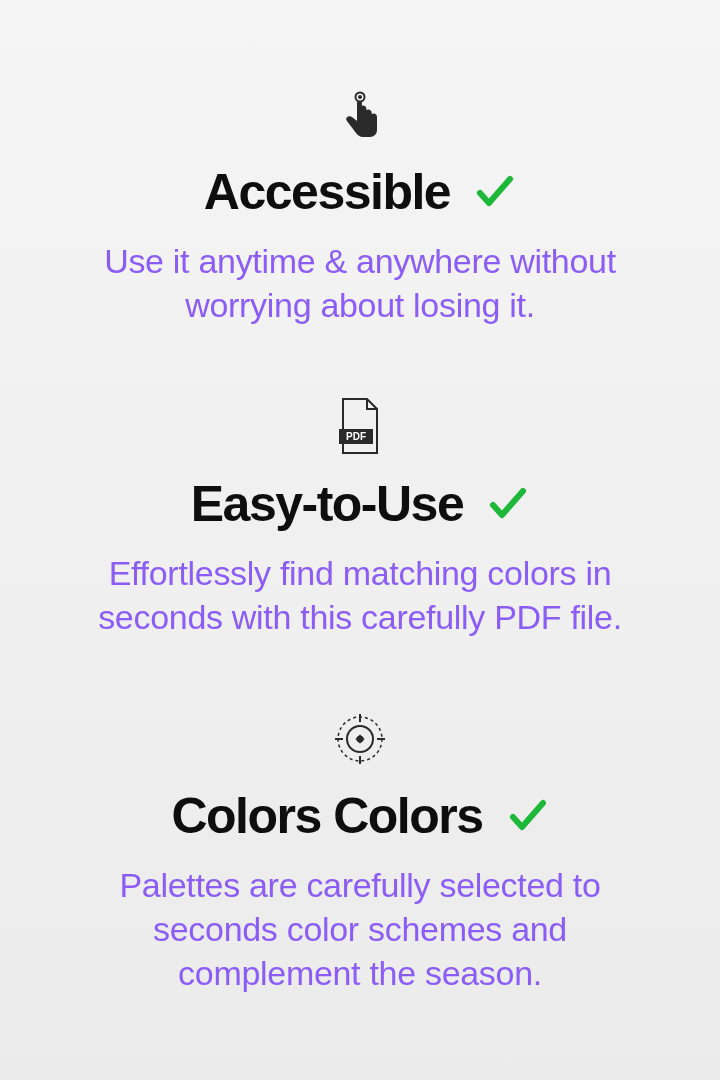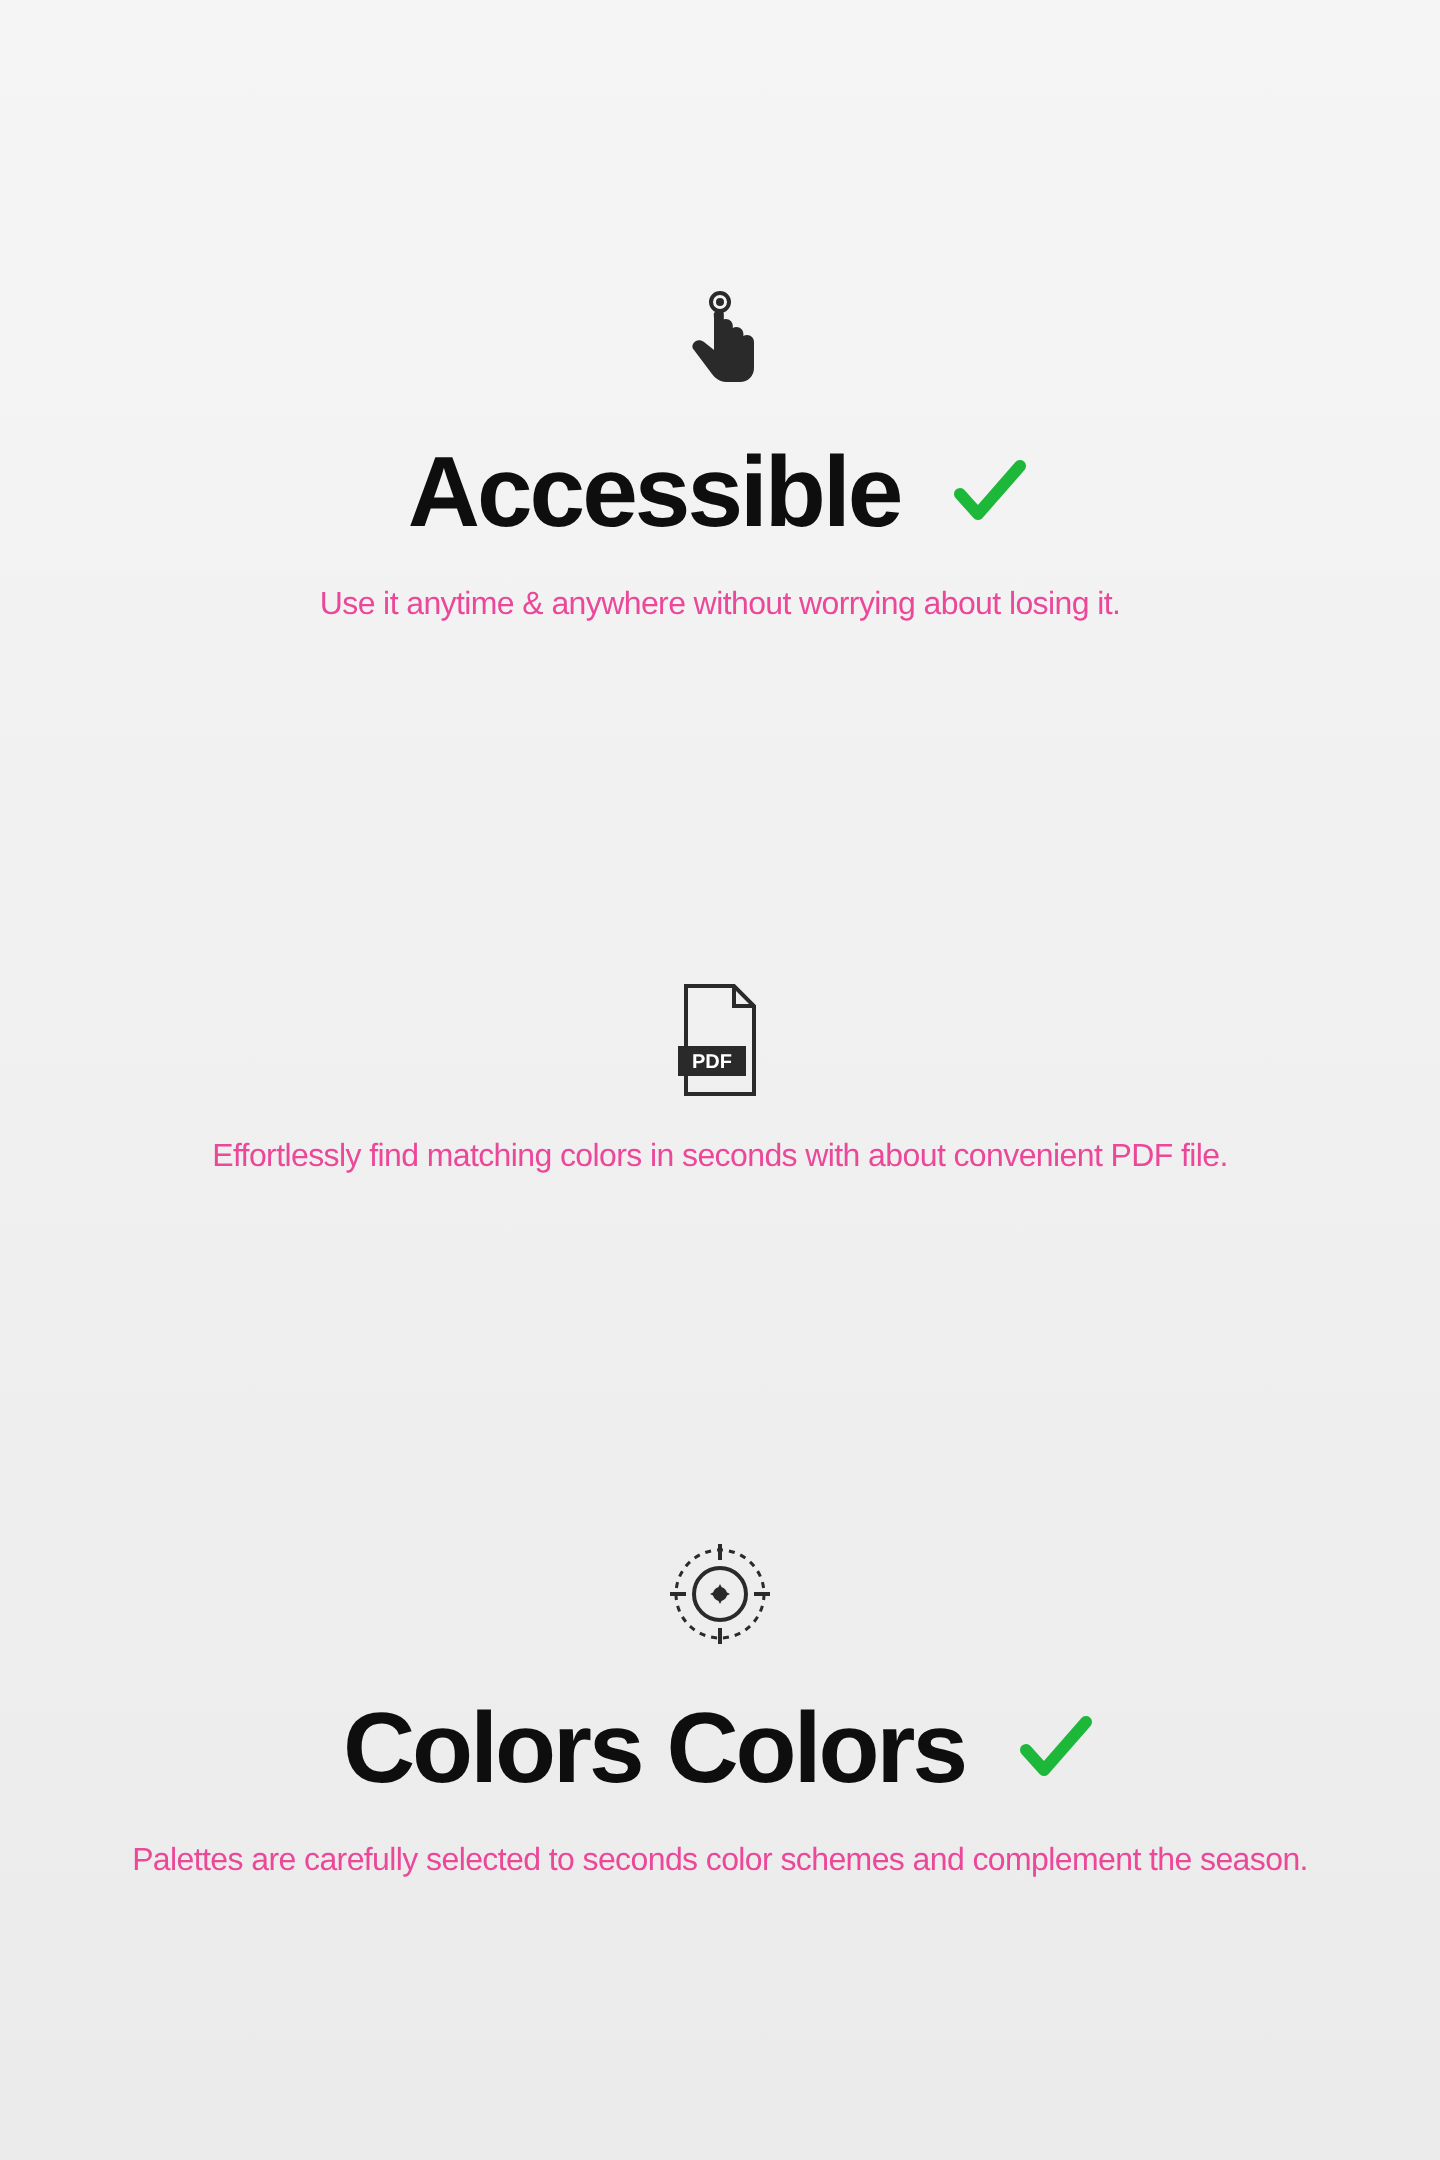--- a/index.html
+++ b/index.html
@@ -41,23 +41,23 @@
       font-size: 50px;
       font-weight: 800;
       color: #0e0e0e;
       letter-spacing: -1.5px;
     }
     .checkmark {
       width: 42px;
       height: 42px;
     }
     .description {
-      font-size: 16px;
+      font-size: 34px;
       font-weight: 400;
-      color: #ec4899;
+      color: #8b5cf6;
       line-height: 1.3;
       max-width: 600px;
       letter-spacing: -0.3px;
     }
   </style>
 </head>
 <body>
 
 <div class="feature">
   <div class="icon-wrapper">
@@ -79,21 +79,27 @@
 
 <div class="feature">
   <div class="icon-wrapper">
     <svg width="50" height="60" viewBox="0 0 50 60" fill="none">
       <path d="M 8 2 L 32 2 L 42 12 L 42 56 L 8 56 Z" fill="none" stroke="#2a2a2a" stroke-width="2"></path>
       <path d="M 32 2 L 32 12 L 42 12" fill="none" stroke="#2a2a2a" stroke-width="2"></path>
       <rect x="4" y="32" width="34" height="15" fill="#2a2a2a"></rect>
       <text x="21" y="43" fill="#ffffff" font-size="10" font-weight="700" text-anchor="middle" font-family="Arial">PDF</text>
     </svg>
   </div>
-  <p class="description">Effortlessly find matching colors in seconds with about convenient PDF file.</p>
+  <div class="heading-row">
+    <h2 class="heading">Easy-to-Use</h2>
+    <svg class="checkmark" viewBox="0 0 42 42">
+      <path d="M 6 22 L 15 32 L 36 8" stroke="#1db83a" stroke-width="6" fill="none" stroke-linecap="round" stroke-linejoin="round"></path>
+    </svg>
+  </div>
+  <p class="description">Effortlessly find matching colors in seconds with this carefully PDF file.</p>
 </div>
 
 <div class="feature">
   <div class="icon-wrapper">
     <svg width="54" height="54" viewBox="0 0 54 54" fill="none">
       <circle cx="27" cy="27" r="22" fill="none" stroke="#2a2a2a" stroke-width="1.5" stroke-dasharray="3 3"></circle>
       <circle cx="27" cy="27" r="13" fill="none" stroke="#2a2a2a" stroke-width="2"></circle>
       <circle cx="27" cy="27" r="3.5" fill="#2a2a2a"></circle>
       <path d="M 27 22 L 24.5 27 L 27 32 L 29.5 27 Z" fill="#2a2a2a"></path>
       <path d="M 22 27 L 27 24.5 L 32 27 L 27 29.5 Z" fill="#2a2a2a"></path>

